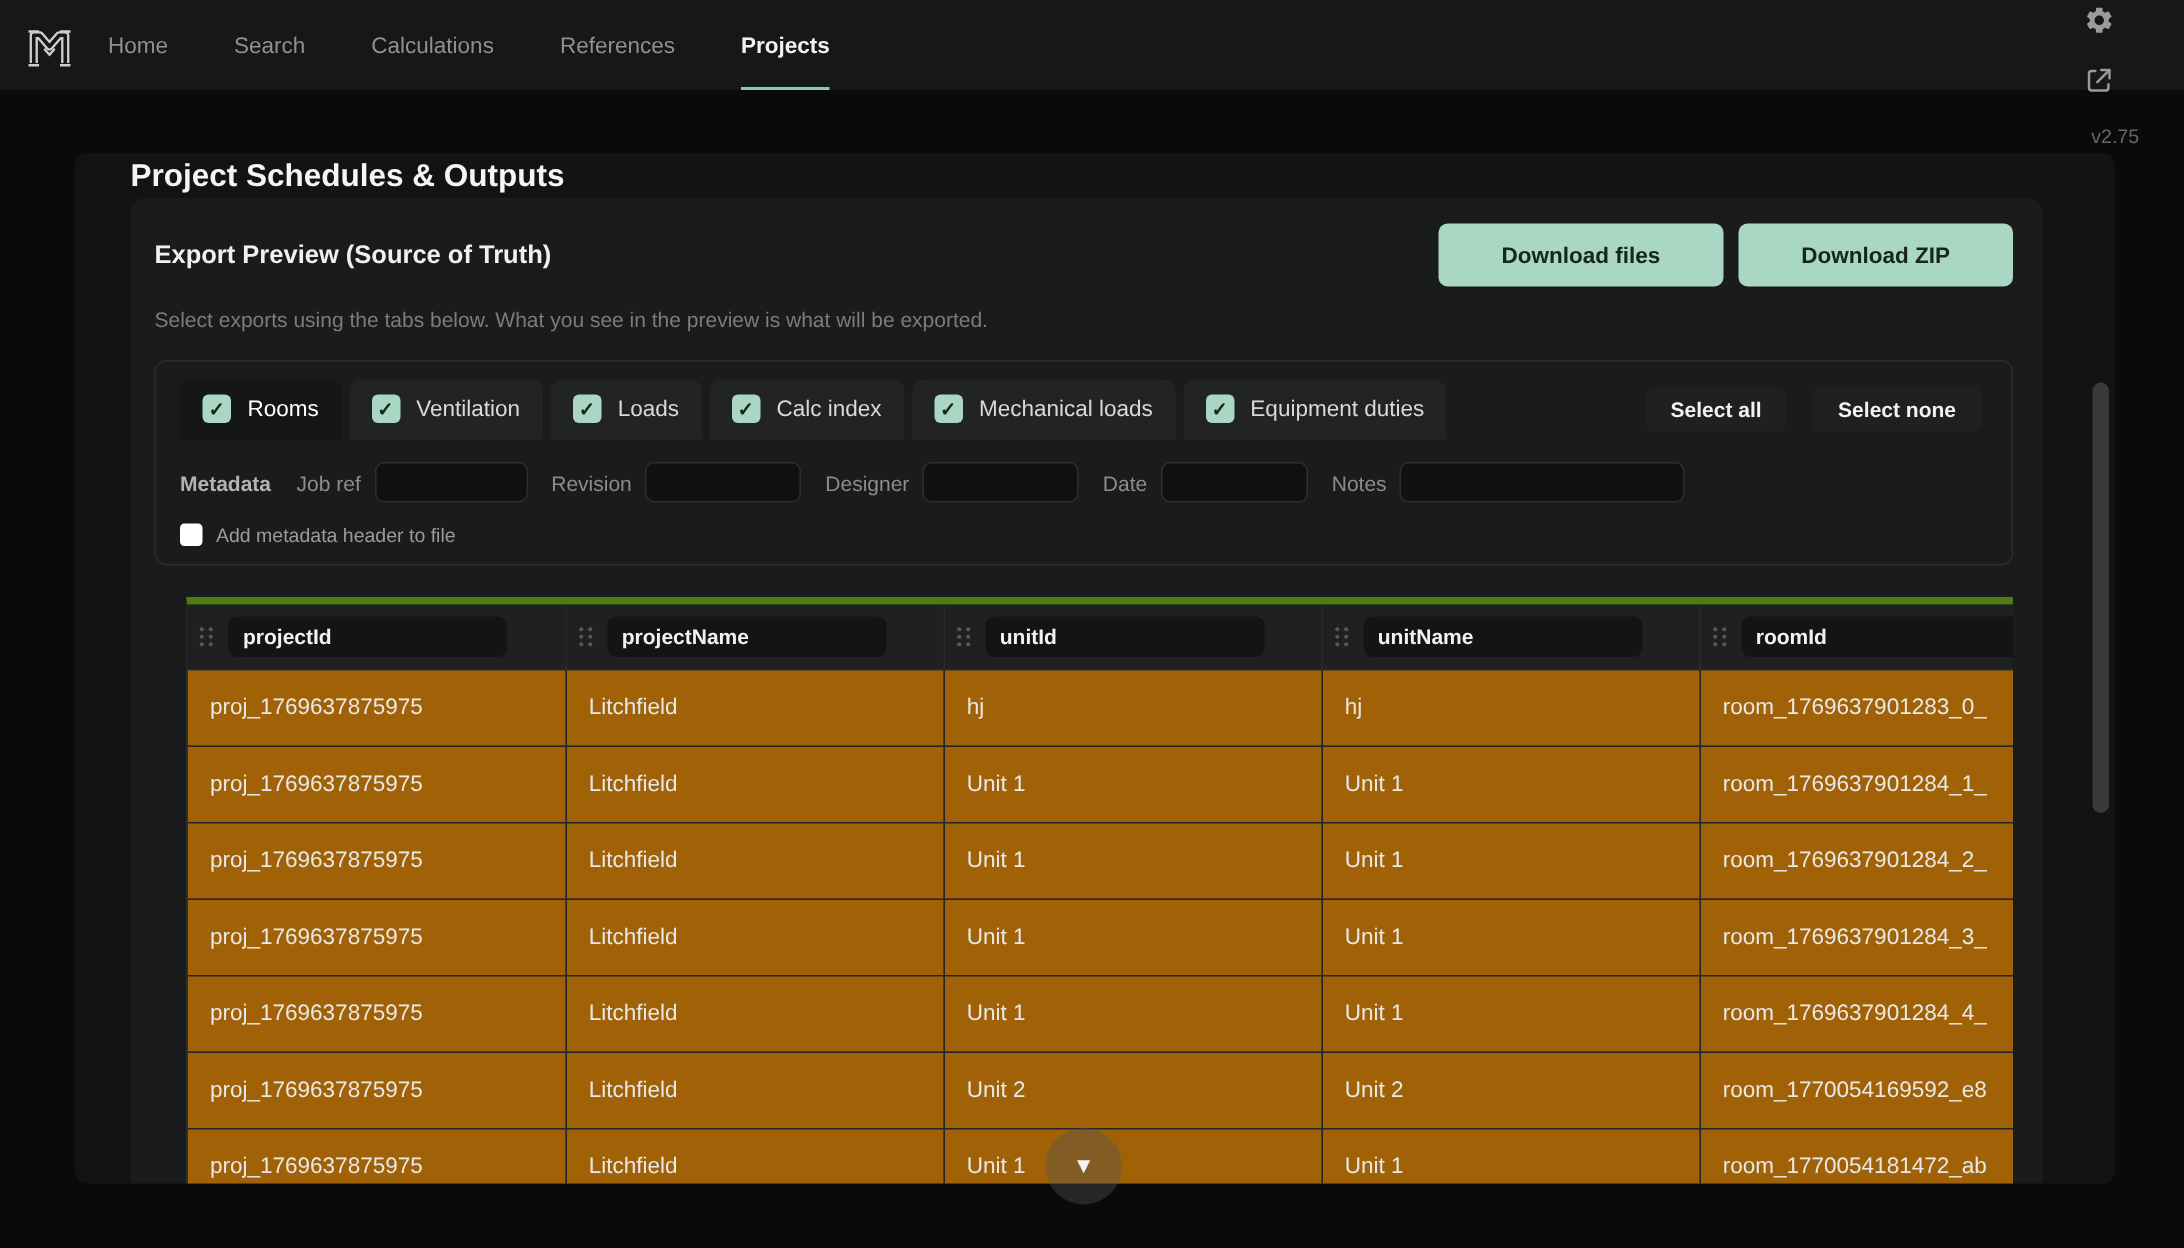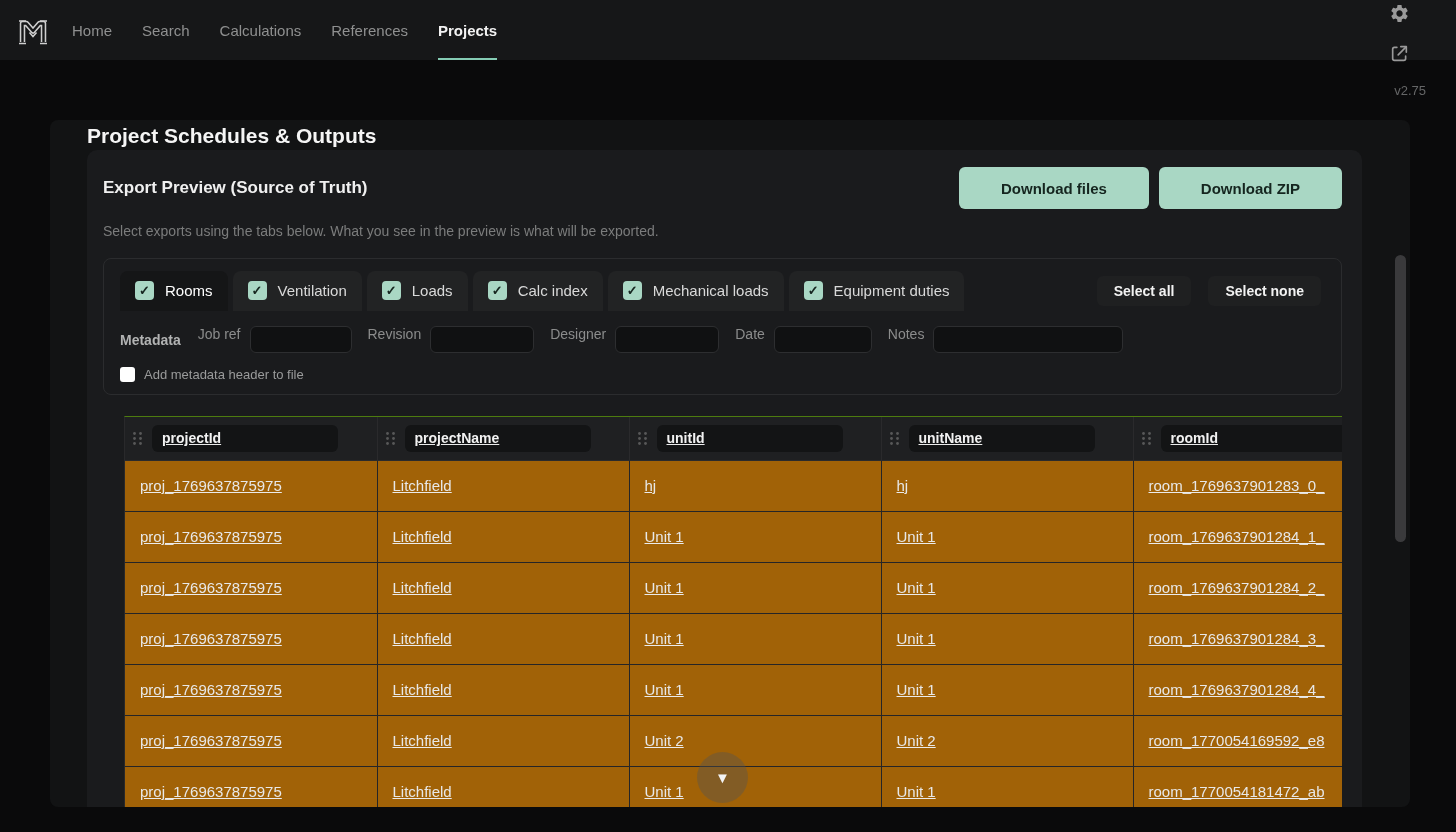--- a/index.html
+++ b/index.html
@@ -3,31 +3,31 @@
 <meta charset="utf-8">
 <style>
   * { margin:0; padding:0; box-sizing:border-box; }
   html,body { width:1456px; height:832px; overflow:hidden;
     background:#0a0a0b; font-family:"Liberation Sans", sans-serif; color:#ebebeb; }
 
   
   .navbar { position:absolute; top:0; left:0; width:1456px; height:60px;
     background:#161718; display:flex; align-items:center; padding:0 30px 0 14px; }
   .logo { width:38px; height:38px; margin-right:20px; flex:0 0 auto; cursor:pointer; }
-  .nav-items { display:flex; align-items:center; gap:30px; height:60px; }
+  .nav-items { display:flex; align-items:center; gap:44px; height:60px; }
   .nav-item { font-size:15px; color:#8f9090; height:60px; display:flex; align-items:center;
     cursor:pointer; border-bottom:2px solid transparent; padding-top:2px; }
   .nav-item.active { color:#f2f2f2; font-weight:700; border-bottom-color:var(--accent-underline,#85ccb4); }
   .nav-right { margin-left:auto; display:flex; align-items:flex-start; gap:19px;flex-direction:column; }
   .nav-icon { width:21px; height:21px; color:#9a9a9a; cursor:pointer; display:flex; }
   .nav-icon svg { width:100%; height:100%; }
   .version { font-size:13px; color:#656667; margin-left:5px; }
 
   
-  .panel { position:absolute; left:50px; top:120px; width:1360px; height:687px;
+  .panel { position:absolute; left:50px; top:102px; width:1360px; height:687px;
     background:#121314; border-radius:8px; padding:2px 48px 0 37px; overflow:hidden; }
   .page-title { font-size:21px; font-weight:700; color:#f5f5f5; line-height:27px; }
 
   
   .card { margin-top:1px; background:#1a1b1d; border-radius:10px;
     padding:17px 20px 0 16px; height:900px; position:relative; }
   .card-header { display:flex; align-items:center; justify-content:space-between; }
   .card-title { font-size:17px; font-weight:700; color:#f0f0f0; }
   .header-buttons { display:flex; gap:10px; }
   .btn-mint { background:var(--accent-mint,#a9d7c4); color:var(--accent-mint-text,#15251f);
@@ -45,33 +45,33 @@
   .tab.active { background:#151617; color:#ffffff; }
   .checkbox { width:19px; height:19px; border-radius:4px; background:var(--accent-mint,#a9d7c4);
     display:flex; align-items:center; justify-content:center;
     color:var(--accent-mint-text,#15251f); font-size:13px; font-weight:700; cursor:pointer; }
   .select-btns { margin-left:auto; display:flex; gap:17px; padding-top:5px; }
   .btn-dark { background:#1f2021; color:#f2f2f2; font-family:inherit; font-size:14px;
     font-weight:700; border:none; border-radius:6px; height:30px; padding:0 17px; cursor:pointer; }
 
   .metadata-row { display:flex; align-items:center; margin-top:15px; }
   .metadata-title { font-size:14px; font-weight:700; color:#b2b3b3; margin-right:17px; }
-  .meta-field { display:flex; align-items:flex-start; margin-right:16px; }
+  .meta-field { display:flex; align-items:center; margin-right:16px; }
   .meta-label { font-size:14px; color:#8b8c8c; margin-right:9px; }
   .meta-input { background:#101112; border:1px solid #2d2e30; border-radius:6px; height:27px;
     color:#e5e5e5; font-family:inherit; font-size:13px; padding:0 8px; }
 
   .addmeta-row { display:flex; align-items:center; gap:9px;
     margin-top:14px; }
   .checkbox-empty { width:15px; height:15px; background:#ffffff; border-radius:3px; cursor:pointer; }
   .addmeta-label { font-size:13px; color:#9a9b9b; }
 
   
   .table-wrap { margin:21px 0 0 21px; width:1218px; overflow:hidden;
-    border-left:1px solid #29292b; border-top:1px solid #4d7c0f;text-decoration:underline; }
+    border-left:1px solid #29292b; border-top:5px solid #4d7c0f; }
   table { border-collapse:collapse; table-layout:fixed; width:1260px; }
   th { background:#1f2022; border:1px solid #2a2a2c; border-top:none; border-left:none;
     height:43px; padding:0 8px 0 7px; text-align:left; }
   .th-inner { display:flex; align-items:center; gap:9px; }
   .drag-handle { width:11px; height:15px; flex:0 0 auto; cursor:grab; display:flex; }
   .col-name { width:186px; height:27px; background:#131415; border-radius:6px;
     color:#f2f2f2; font-size:14px; font-weight:700; display:flex; align-items:center;
     padding-left:10px; cursor:text; }
   td { background:#a16207; border:1px solid #252527; border-top:none; border-left:none;
     height:51px; padding-left:15px; font-size:15px; color:#e8e8e8; white-space:nowrap; }

